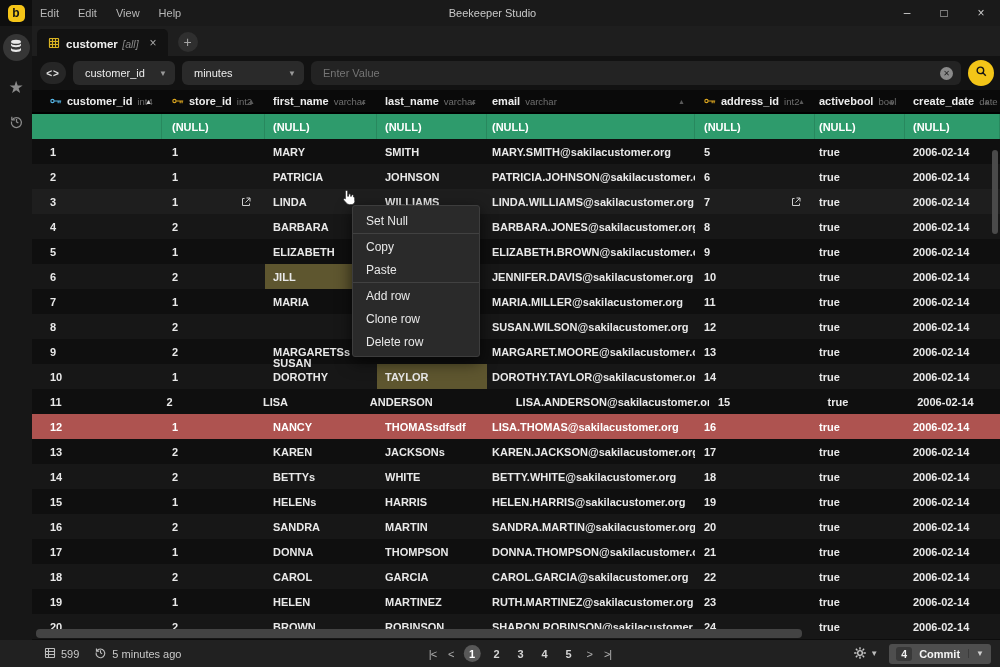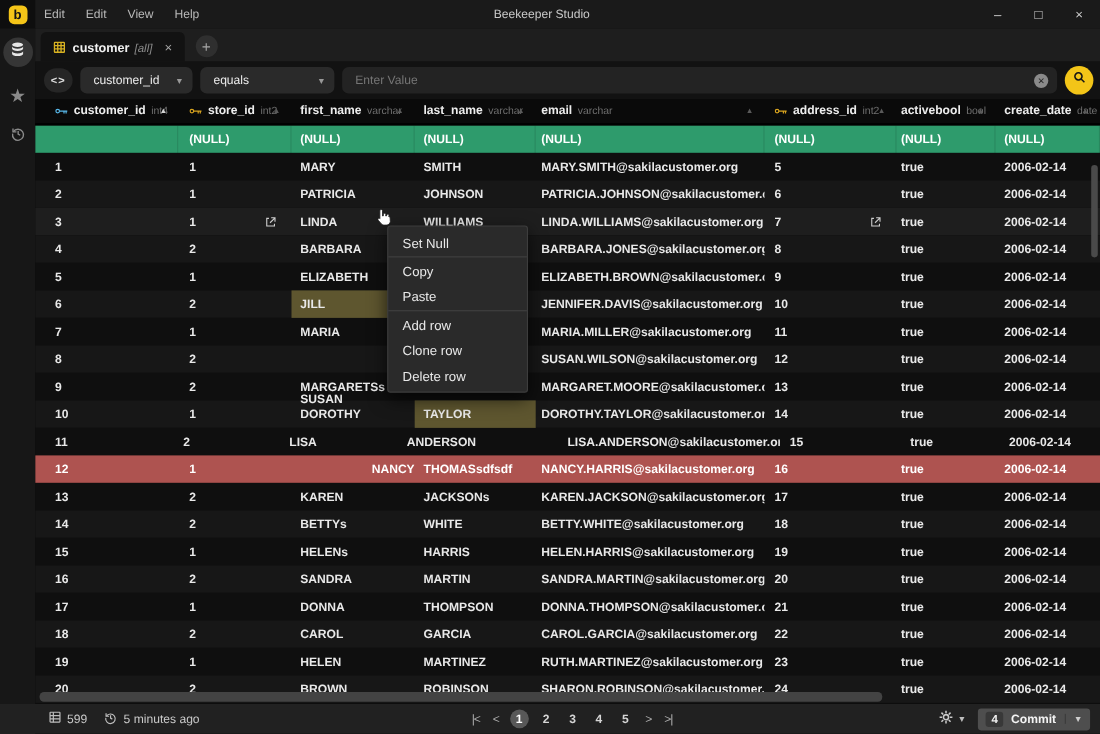--- a/index.html
+++ b/index.html
@@ -171,21 +171,21 @@
   <div class="newtab">+</div>
 </div>
 
 <div class="filterbar">
   <div class="code-btn">&lt;&gt;</div>
   <div class="fselect fs-field">
     <span>customer_id</span>
       <span class="cap">▼</span>
   </div>
   <div class="fselect fs-op">
-    <span>equals</span>
+    <span>minutes</span>
       <span class="cap">▼</span>
   </div>
   <div class="finput">
     <span class="ph">Enter Value</span>
     <span class="clear-ic">✕</span>
   </div>
   <div class="search-btn">
     <span><svg viewBox="0 0 24 24" width="13" height="13">
           <circle cx="10" cy="10" r="6" fill="none" stroke="#151515" stroke-width="2.6"></circle>
           <path d="M14.5 14.5 20 20" stroke="#151515" stroke-width="2.6"></path>
@@ -578,28 +578,28 @@
         <span class="cv">2006-02-14</span>
       </div>
     </div>
     <div class="trow even deleted">
       <div class="cell" style="width: 130px; padding-left: 18px;">
         <span class="cv">12</span>
       </div>
       <div class="cell" style="width: 103px; padding-left: 10px;">
         <span class="cv">1</span>
       </div>
-      <div class="cell" style="width: 112px; padding-left: 8px; justify-content: flex-end;">
+      <div class="cell" style="width: 112px; padding-left: 8px;">
         <span class="cv">NANCY</span>
       </div>
       <div class="cell" style="width: 110px; padding-left: 8px;">
         <span class="cv">THOMASsdfsdf</span>
       </div>
       <div class="cell" style="width: 208px; padding-left: 5px;">
-        <span class="cv">NANCY.HARRIS@sakilacustomer.org</span>
+        <span class="cv">LISA.THOMAS@sakilacustomer.org</span>
       </div>
       <div class="cell" style="width: 120px; padding-left: 9px;">
         <span class="cv">16</span>
       </div>
       <div class="cell" style="width: 90px; padding-left: 4px;">
         <span class="cv">true</span>
       </div>
       <div class="cell" style="width: 95px; padding-left: 8px;">
         <span class="cv">2006-02-14</span>
       </div>

